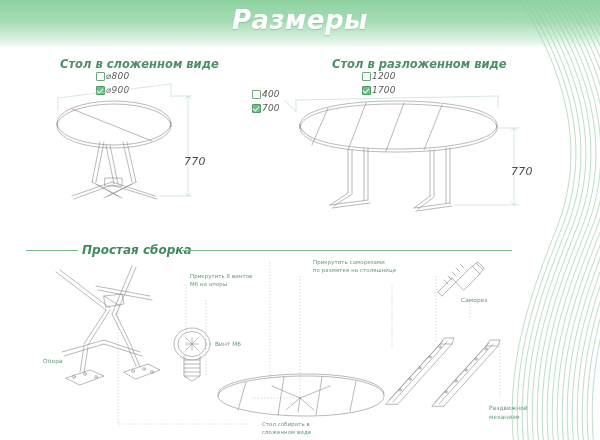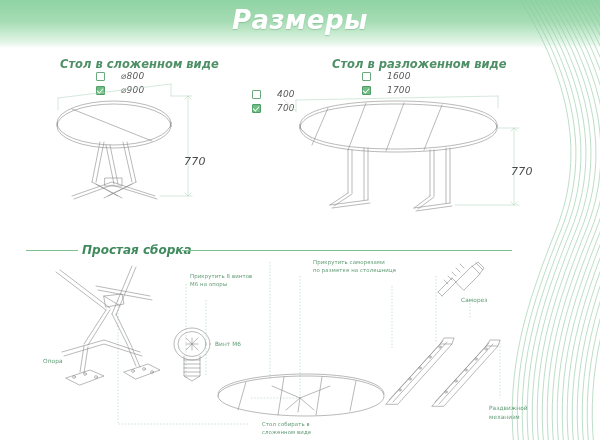--- a/index.html
+++ b/index.html
@@ -38,21 +38,21 @@
   #title-folded{left:60px;top:57px;font-size:11.5px;}
   #title-unfolded{left:312px;top:57px;font-size:11.5px;margin-left:20px;}
   #title-assembly{left:82px;top:243px;font-size:12px;color:#3f8a5c;}
 
   .rule{position:absolute;height:1px;background:#7cc08f;}
   #rule-left{left:26px;top:250px;width:52px;}
   #rule-right{left:182px;top:250px;width:330px;}
 
   
   .optgrp{position:absolute;}
-  .opt{display:flex;align-items:center;gap:16px;height:12px;margin-bottom:2px;}
+  .opt{display:flex;align-items:center;gap:1px;height:12px;margin-bottom:2px;}
   .cb{
     width:7px;height:7px;border:1px solid #6aa87e;border-radius:1px;
     background:#ffffff;display:inline-block;position:relative;flex:0 0 auto;
   }
   .cb.on{background:#6fbf85;border-color:#4f9c66;}
   .cb.on:after{
     content:"";position:absolute;left:1px;top:0px;width:3px;height:5px;
     border:solid #ffffff;border-width:0 1.2px 1.2px 0;transform:rotate(42deg);
   }
   .opt-label{
@@ -137,21 +137,21 @@
     </div>
     <div class="opt">
       <span class="cb on"></span>
       <span class="opt-label">⌀900</span>
     </div>
   </div>
 
   <div class="optgrp" id="opts-unfolded-len">
     <div class="opt">
       <span class="cb"></span>
-      <span class="opt-label">1600</span>
+      <span class="opt-label">1200</span>
     </div>
     <div class="opt">
       <span class="cb on"></span>
       <span class="opt-label">1700</span>
     </div>
   </div>
 
   <div class="optgrp" id="opts-unfolded-wid">
     <div class="opt">
       <span class="cb"></span>

